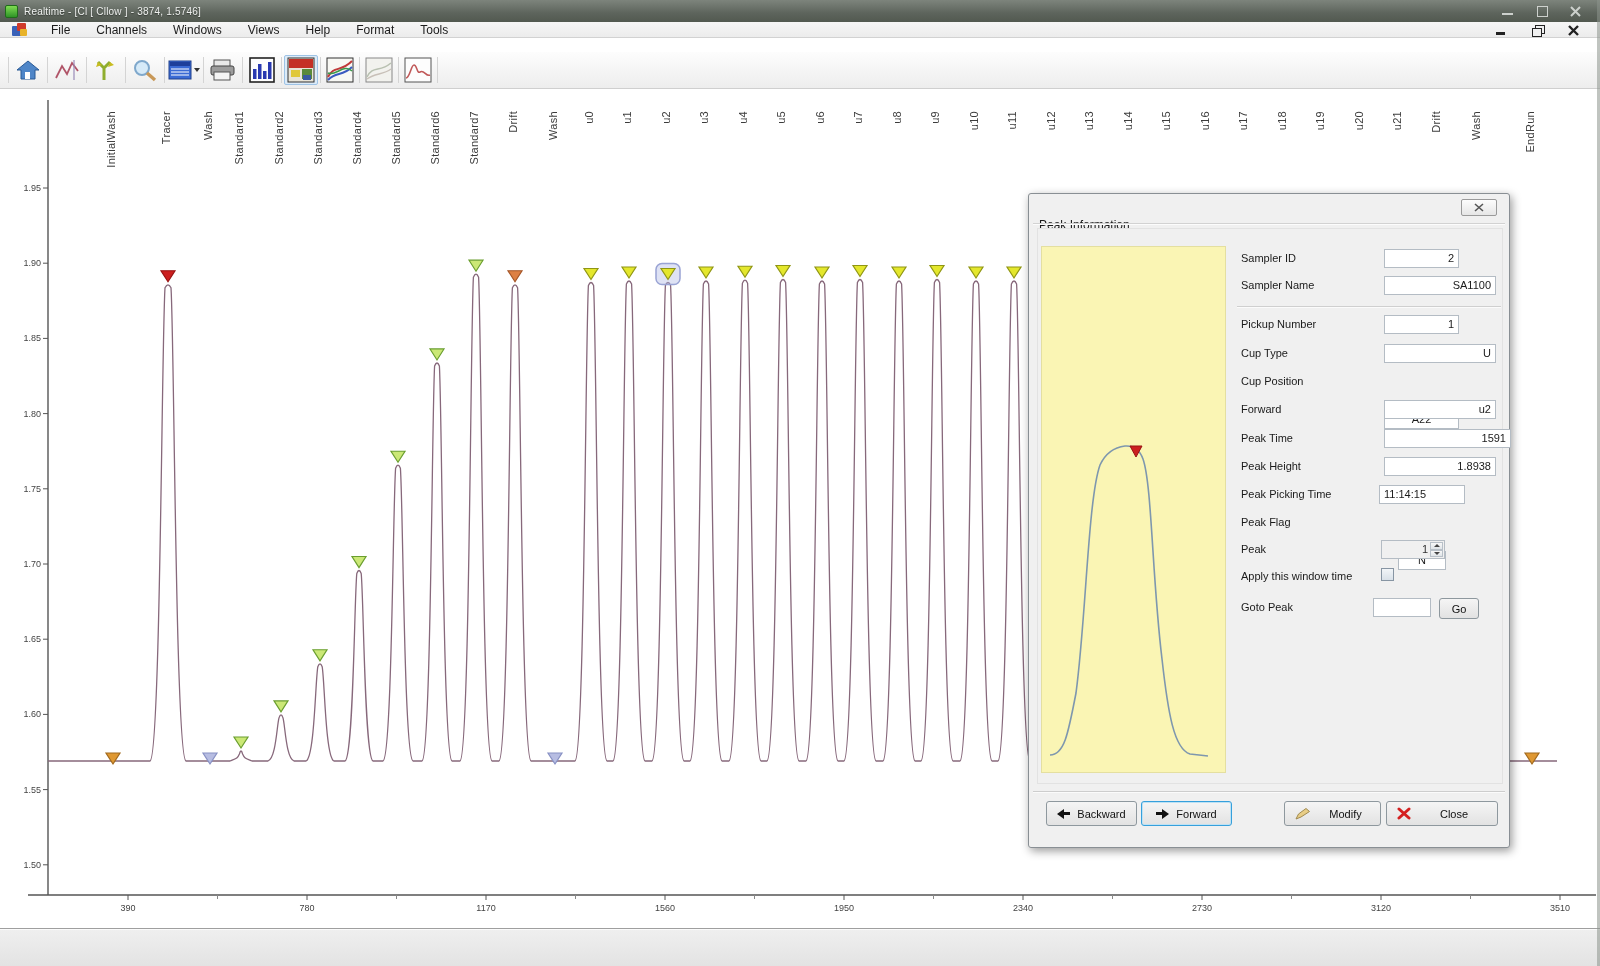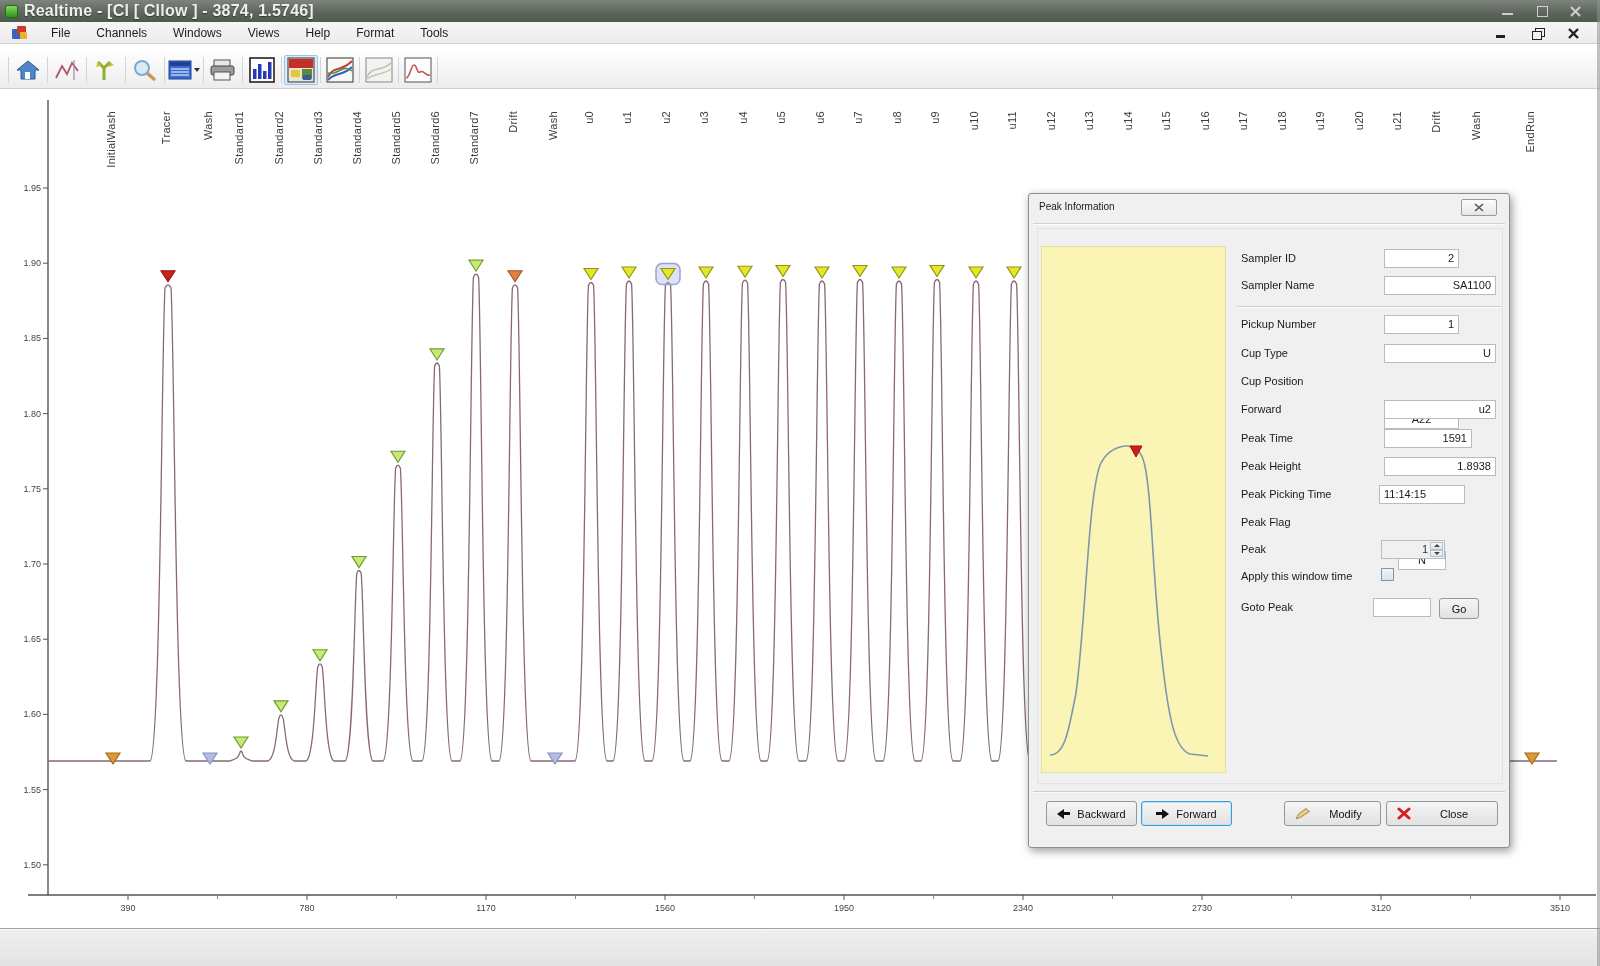--- a/index.html
+++ b/index.html
@@ -2,32 +2,32 @@
 <html><head>
 <meta charset="utf-8">
 <style>
   * { margin:0; padding:0; box-sizing:border-box; }
   html,body { width:1600px; height:966px; overflow:hidden; background:#fff;
               font-family:"Liberation Sans", sans-serif; }
 
   
   .titlebar { position:absolute; left:0; top:0; width:1600px; height:22px;
     background:linear-gradient(#7d847c,#5d645c 60%,#525950); color:#eef0ee;
-    display:flex; align-items:center; font-size:16px;font-weight:bold; }
+    display:flex; align-items:center; font-size:10px; }
   .app-icon { width:13px; height:13px; margin:0 6px 0 5px;
     background:linear-gradient(#7fdc52,#2f9427); border-radius:2px;
     border:1px solid #1f6b1a; }
   .title-text { text-shadow:0 1px 1px rgba(0,0,0,.4); letter-spacing:.2px; }
   .tb-controls { margin-left:auto; display:flex; gap:22px; padding-right:18px; align-items:center; }
   .tb-controls .glyph { width:12px; height:10px; position:relative; opacity:.9; }
   .g-min::after { content:""; position:absolute; left:0; bottom:1px; width:11px; height:2px; background:#d8dcd8; }
   .g-max::after { content:""; position:absolute; left:1px; top:0; width:9px; height:9px; border:1.5px solid #d8dcd8; }
   .g-close svg { display:block; }
 
-  .menubar { position:absolute; left:0; top:22px; width:1600px; height:22px;
+  .menubar { position:absolute; left:0; top:22px; width:1600px; height:16px;
     background:linear-gradient(#f6f6f6,#ececec); border-bottom:1px solid #d2d2d2;
     display:flex; align-items:center; font-size:12px; color:#1c1c1c; }
   .menu-app-icon { width:16px; height:14px; margin:0 10px 0 12px; position:relative; }
   .menu-app-icon .b1{position:absolute;left:0;top:3px;width:10px;height:10px;background:#3a62b8;border-radius:1px;}
   .menu-app-icon .b2{position:absolute;left:5px;top:0;width:9px;height:8px;background:#d03a2a;border-radius:1px;}
   .menu-app-icon .b3{position:absolute;left:8px;top:6px;width:7px;height:7px;background:#e8b32a;border-radius:1px;}
   .menu-item { padding:4px 13px; cursor:default; }
   .mb-controls { margin-left:auto; display:flex; gap:24px; padding-right:20px; align-items:center; }
   .mb-controls .glyph { width:12px; height:10px; position:relative; }
   .mg-min::after { content:""; position:absolute; left:0; bottom:0; width:9px; height:2.5px; background:#222; }
@@ -51,21 +51,21 @@
 
   .statusbar { position:absolute; left:0; top:928px; width:1600px; height:38px;
     background:linear-gradient(#efefef,#e3e3e3); border-top:1px solid #9f9f9f;
     box-shadow:inset 0 1px 0 #fbfbfb; }
   .win-right-edge { position:absolute; right:0; top:0; width:3px; height:966px; background:#8d938d; opacity:.55; }
 
   
   .dialog { position:absolute; left:1028px; top:193px; width:482px; height:655px;
     background:#f0f0f0; border:1px solid #898f94; border-radius:3px;
     box-shadow:2px 3px 10px rgba(0,0,0,.4); font-size:11px; color:#1a1a1a; }
-  .dlg-title { position:absolute; left:10px; top:7px; font-size:10px; }
+  .dlg-title { position:absolute; left:10px; top:24px; font-size:12px; }
   .dlg-close { position:absolute; right:12px; top:5px; width:36px; height:17px;
     background:linear-gradient(#fcfcfc,#e6e6e6); border:1px solid #9a9a9a; border-radius:2px;
     display:flex; align-items:center; justify-content:center; }
   .dlg-sep-top { position:absolute; left:4px; top:29px; width:472px; height:2px;
     border-top:1px solid #d2d2d2; border-bottom:1px solid #fcfcfc; }
   .dlg-inner { position:absolute; left:8px; top:34px; width:466px; height:556px;
     border:1px solid #e2e2e2; background:#f0f0f0; }
 
   .preview-panel { position:absolute; left:12px; top:52px; width:185px; height:527px;
     background:#faf5b4; border:1px solid #e4dfa0; }
@@ -408,21 +408,21 @@
   <div class="fld-label" style="top:150px">Cup Type</div>
   <div class="fld-box fr" style="left:355px;top:150px;width:112px">U</div>
 
   <div class="fld-label" style="top:178px">Cup Position</div>
   <div class="fld-box fc" style="left:355px;top:178px;width:75px">A22</div>
 
   <div class="fld-label" style="top:206px">Forward</div>
   <div class="fld-box fr" style="left:355px;top:206px;width:112px">u2</div>
 
   <div class="fld-label" style="top:235px">Peak Time</div>
-  <div class="fld-box fr" style="left:355px;top:235px;width:88px">1591</div>
+  <div class="fld-box fr" style="left:355px;top:235px;width:127px">1591</div>
 
   <div class="fld-label" style="top:263px">Peak Height</div>
   <div class="fld-box fr" style="left:355px;top:263px;width:112px">1.8938</div>
 
   <div class="fld-label" style="top:291px">Peak Picking Time</div>
   <div class="fld-box" style="left:350px;top:291px;width:86px">11:14:15</div>
 
   <div class="fld-label" style="top:319px">Peak Flag</div>
   <div class="fld-box fc" style="left:369px;top:319px;width:48px">N</div>
 

